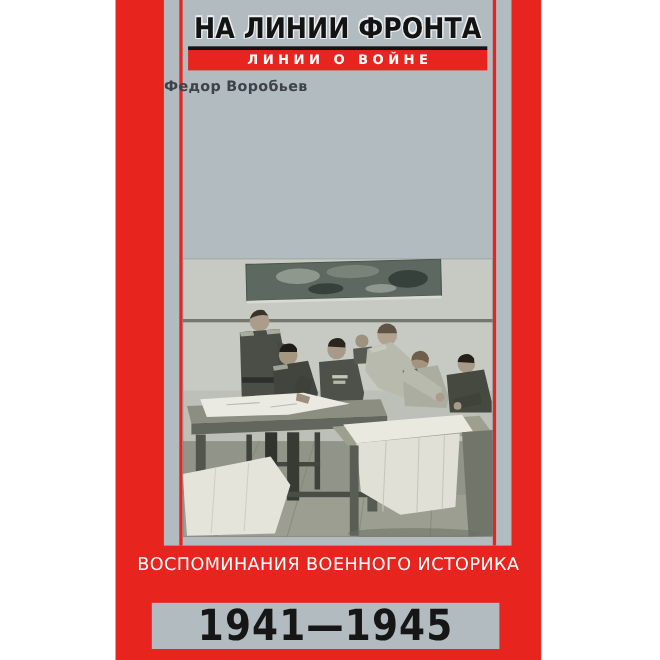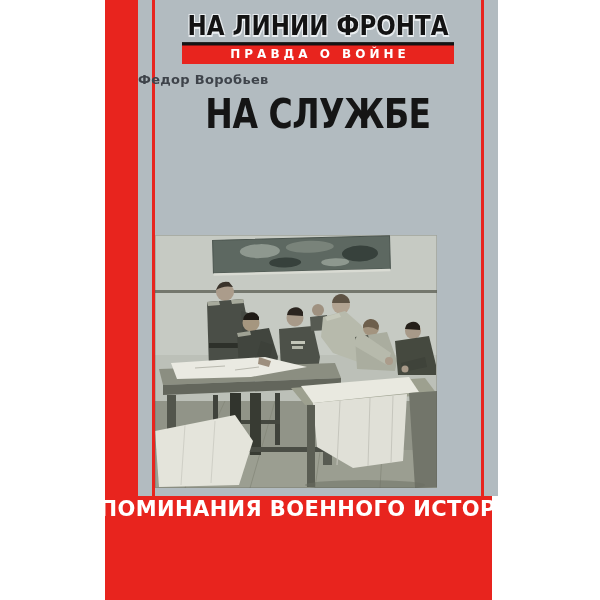--- a/index.html
+++ b/index.html
@@ -8,21 +8,21 @@
     --ink-black:#151515;
     --author-gray:#3e434a;
     --text-white:#ffffff;
   }
   html,body{margin:0;padding:0;background:#ffffff;}
   .stage{
     position:relative;width:600px;height:600px;background:#ffffff;overflow:hidden;
     font-family:"DejaVu Sans","Liberation Sans",sans-serif;
   }
   .cover{position:absolute;left:105px;top:0;width:387px;height:600px;background:var(--cover-red);}
-  .panel{position:absolute;left:33px;top:0;width:316px;height:496px;background:var(--panel-gray);padding-left:44px;}
+  .panel{position:absolute;left:44px;top:0;width:316px;height:496px;background:var(--panel-gray);}
   .pinstripe{position:absolute;top:0;bottom:0;width:3px;background:var(--cover-red);}
   .pl{left:14px}
   .pr{right:14px}
 
   .series{position:absolute;top:13px;left:0;width:100%;text-align:center;}
   .series-box{display:inline-block;}
   .series-top{
     display:block;font-weight:bold;font-size:23px;line-height:1.05;color:#131313;
     letter-spacing:0px;padding:0 5px 2px;border-bottom:3px solid #141414;
     transform:scaleY(1.12);transform-origin:top center;white-space:nowrap;
@@ -44,22 +44,22 @@
   .tline{height:47px;line-height:47px;}
   .tline span{
     display:inline-block;font-size:33px;font-weight:bold;letter-spacing:-0.5px;
     transform:scaleY(1.25);transform-origin:center;white-space:nowrap;
   }
 
   .photo{position:absolute;left:17px;top:235px;width:282px;height:253px;display:block;}
 
   .subtitle-band{
     position:absolute;left:0;top:497px;width:100%;height:30px;
-    display:flex;justify-content:center;
-    color:var(--text-white);font-weight:bold;font-size:21px;letter-spacing:0.4px;white-space:nowrap;
+    display:flex;align-items:center;justify-content:center;
+    color:var(--text-white);font-weight:normal;font-size:16px;letter-spacing:0.4px;white-space:nowrap;
   }
   .years-band{
     position:absolute;left:33px;top:548px;width:316px;height:42px;background:var(--panel-gray);
     display:flex;align-items:center;justify-content:center;
   }
   .years{
     display:inline-block;font-size:34px;font-weight:bold;color:#161616;
     letter-spacing:1px;transform:scaleY(1.15);white-space:nowrap;
   }
 </style>
@@ -69,28 +69,27 @@
 <div class="stage">
   <div class="cover">
 
     <div class="panel">
       <div class="pinstripe pl"></div>
       <div class="pinstripe pr"></div>
 
       <div class="series">
         <div class="series-box">
           <span class="series-top">НА ЛИНИИ ФРОНТА</span>
-          <span class="series-bar">ПРАВДА О ВОЙНЕ</span>
+          <span class="series-bar">ЛИНИИ О ВОЙНЕ</span>
         </div>
       </div>
 
       <div class="author">Федор Воробьев</div>
 
       <div class="title">
-        <div class="tline"><span>НА СЛУЖБЕ</span></div>
       </div>
 
       <svg class="photo" viewBox="0 0 282 253" preserveAspectRatio="none">
 
         <rect x="0" y="0" width="282" height="253" fill="#c6cac3"></rect>
         <rect x="0" y="120" width="282" height="50" fill="#bcc0b8"></rect>
         <rect x="0" y="166" width="282" height="87" fill="#919488"></rect>
         <rect x="0" y="215" width="282" height="38" fill="#9b9e91"></rect>
         <g stroke="#838678" stroke-width="1" opacity="0.7">
           <line x1="30" y1="253" x2="70" y2="166"></line>
@@ -199,15 +198,18 @@
         <path d="M104,122 L116,126 L114,132 L103,129 Z" fill="#9d8f7e"></path>
 
         <rect x="0" y="0" width="282" height="253" fill="none" stroke="#5a5e56" stroke-width="1.5" opacity="0.35"></rect>
       </svg>
     </div>
 
     <div class="subtitle-band">
       <span>ВОСПОМИНАНИЯ ВОЕННОГО ИСТОРИКА</span>
     </div>
 
+    <div class="years-band">
+      <span class="years">1941—1945</span>
+    </div>
 
   </div>
 </div>
 
 </body></html>

